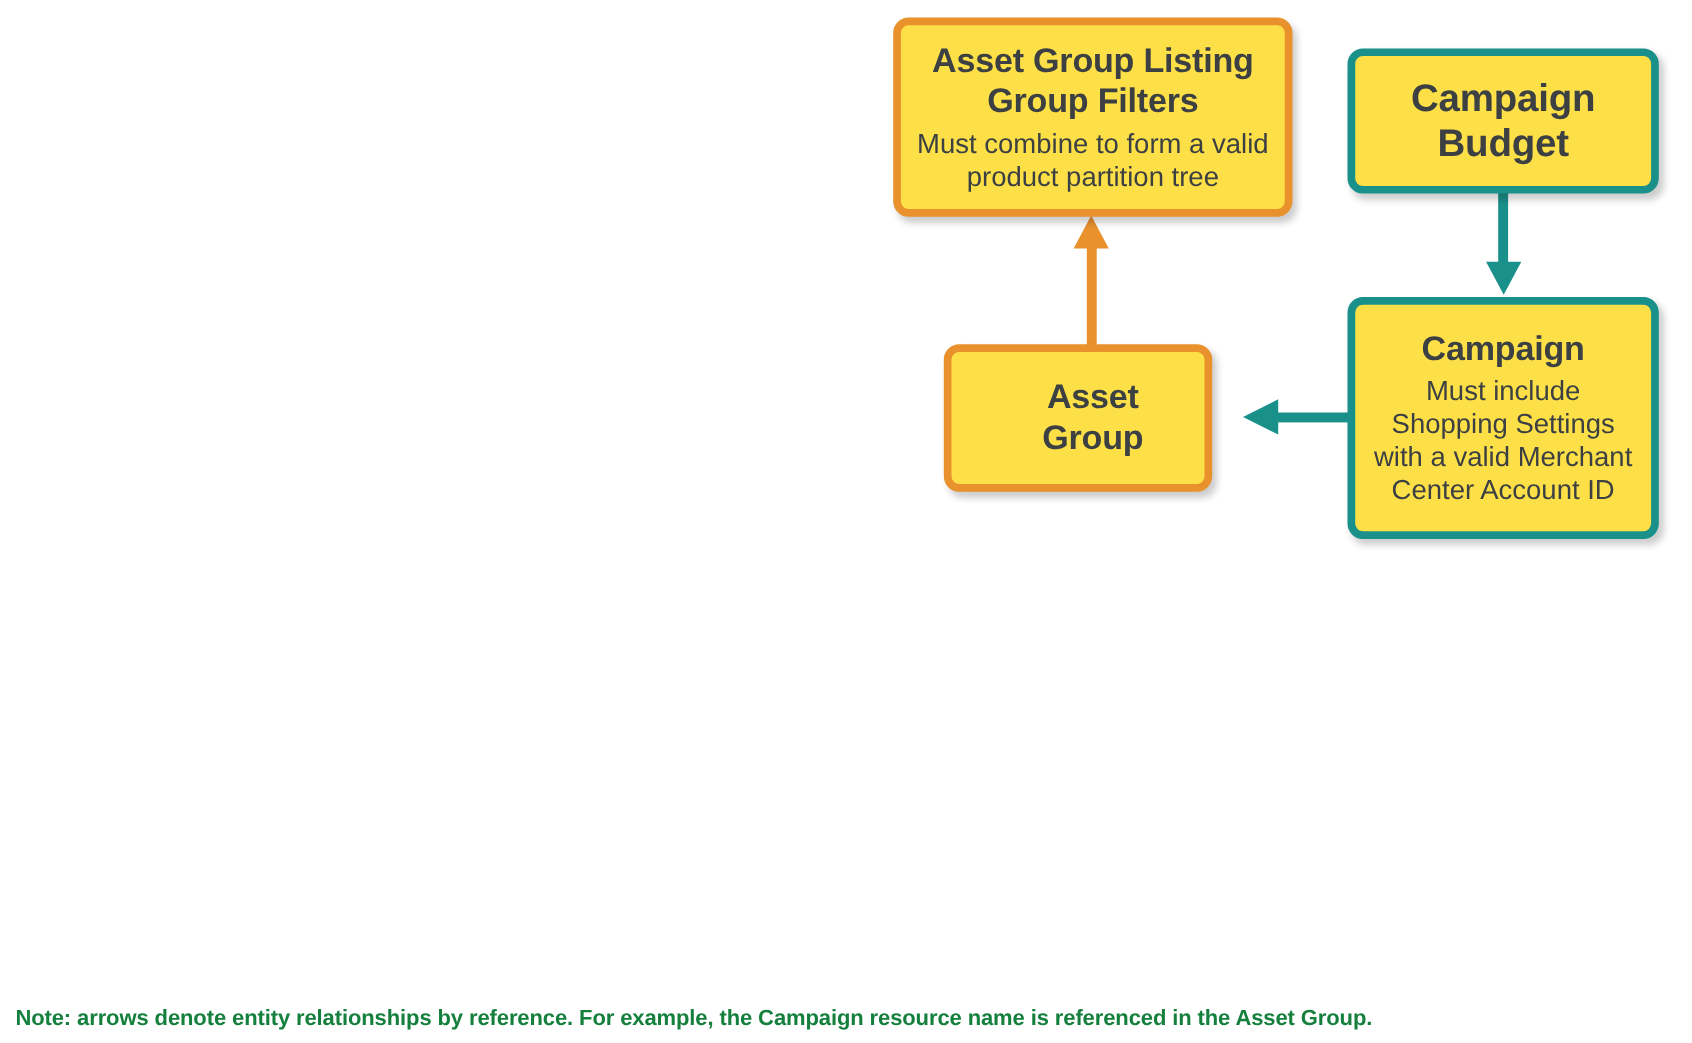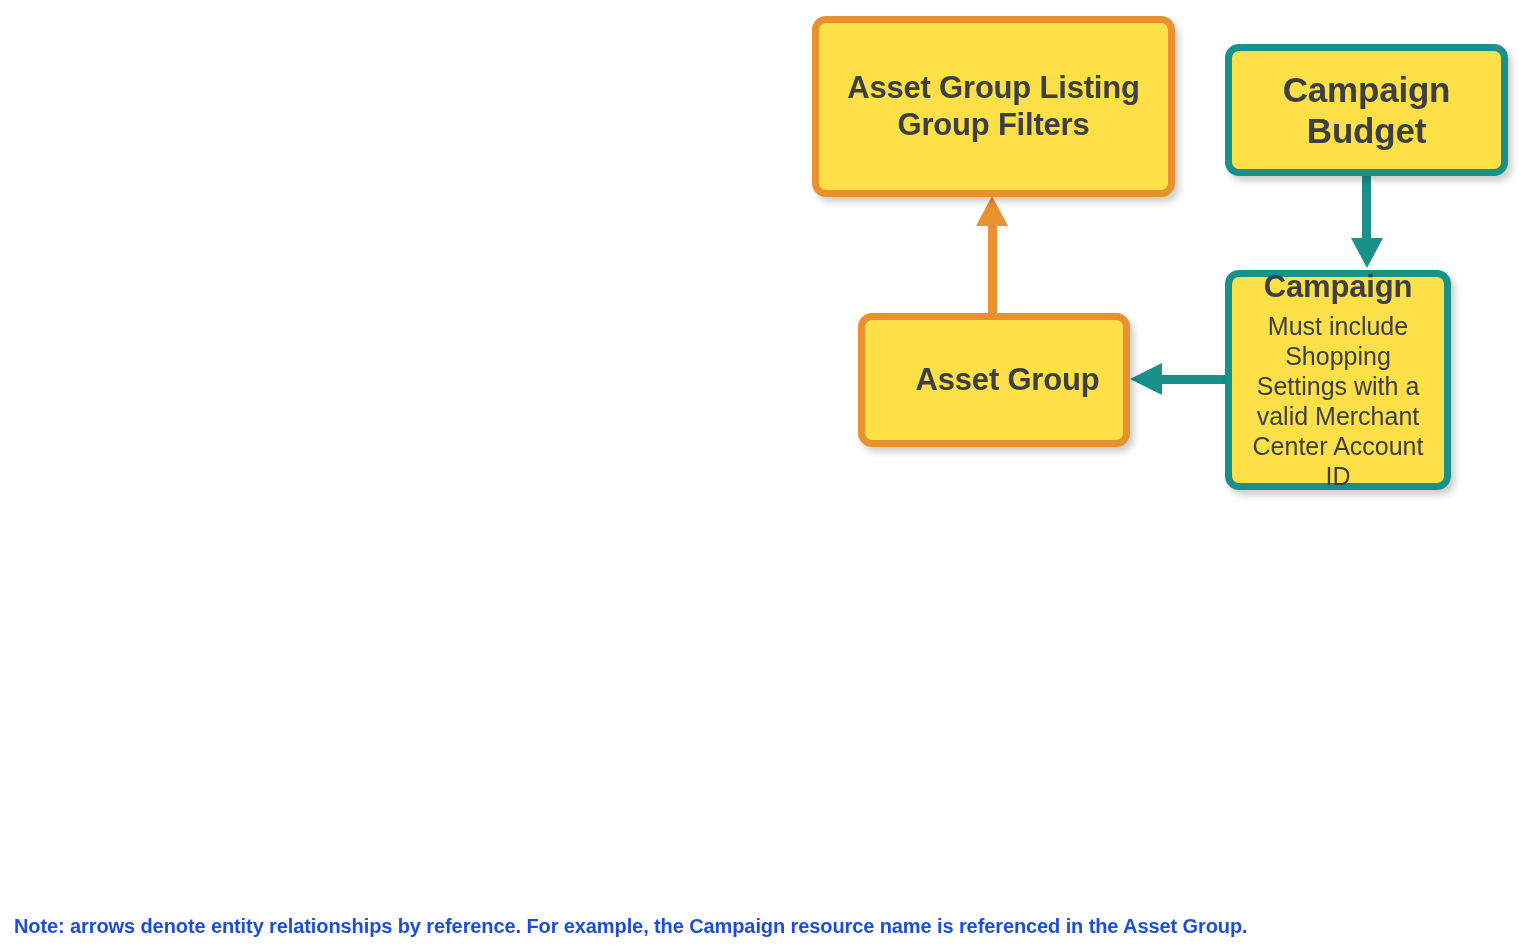--- a/index.html
+++ b/index.html
@@ -52,24 +52,24 @@
   }
 
   
   #node-aglgf { left: 812px; top: 16px;  width: 363px; height: 181px; }
   #node-aglgf .node-title { font-size: 31px; }
   #node-aglgf .node-sub   { font-size: 25px; }
 
   #node-budget { left: 1225px; top: 44px; width: 283px; height: 132px; }
   #node-budget .node-title { font-size: 35px; }
 
-  #node-assetgroup { left: 858px; top: 313px; width: 272px; height: 134px; padding-left: 39px; }
+  #node-assetgroup { left: 858px; top: 313px; width: 244px; height: 134px; padding-left: 39px; }
   #node-assetgroup .node-title { font-size: 31px; }
 
-  #node-campaign { left: 1225px; top: 270px; width: 226px; height: 220px; }
+  #node-campaign { left: 1225px; top: 270px; width: 283px; height: 220px; }
   #node-campaign .node-title { font-size: 31px; }
   #node-campaign .node-sub   { font-size: 25px; }
 
   
   .edge { position: absolute; z-index: 1; }
 
   
   #edge-ag-to-aglgf-line {
     left: 988px; top: 222px; width: 9px; height: 95px;
     background: #E8912D;
@@ -108,41 +108,42 @@
     border-right: 32px solid #1A908A;
   }
 
   
   #footnote {
     position: absolute;
     left: 14px;
     top: 915px;
     font-size: 20px;
     font-weight: bold;
-    color: #1d4ed8;
+    color: #15803d;
     letter-spacing: -0.1px;
     white-space: nowrap;
   }
 </style>
 </head>
 <body>
 
 <div id="canvas">
 
   <div class="edge" id="edge-ag-to-aglgf-line"></div>
   <div class="edge" id="edge-ag-to-aglgf-head"></div>
 
   <div class="edge" id="edge-budget-to-campaign-line"></div>
   <div class="edge" id="edge-budget-to-campaign-head"></div>
 
   <div class="edge" id="edge-campaign-to-ag-line"></div>
   <div class="edge" id="edge-campaign-to-ag-head"></div>
 
   <div class="node orange" id="node-aglgf">
     <div class="node-title">Asset Group Listing Group Filters</div>
+    <div class="node-sub">Must combine to form a valid product partition tree</div>
   </div>
 
   <div class="node teal" id="node-budget">
     <div class="node-title">Campaign Budget</div>
   </div>
 
   <div class="node orange" id="node-assetgroup">
     <div class="node-title">Asset Group</div>
   </div>
 

